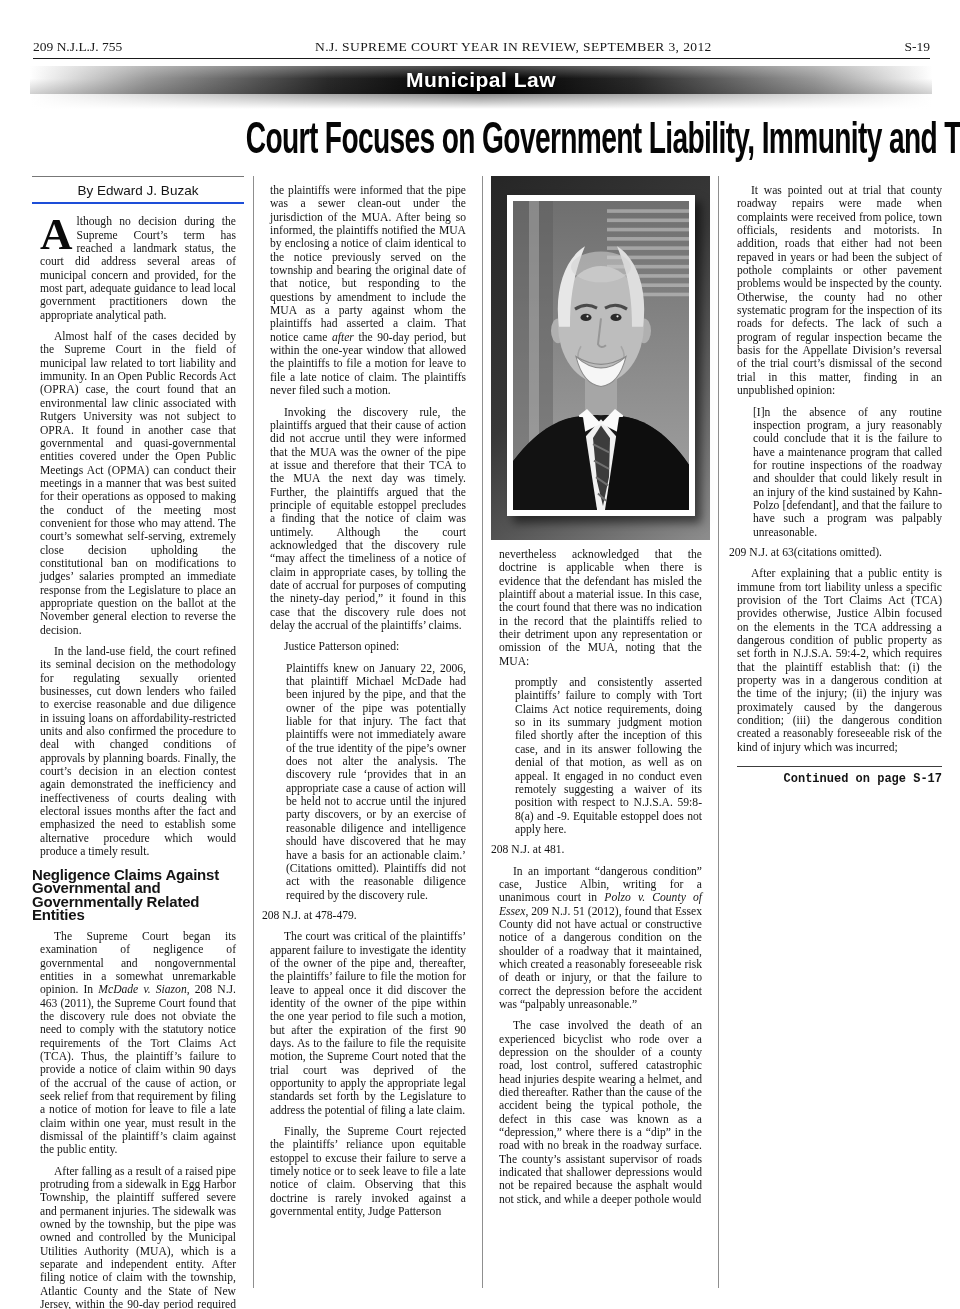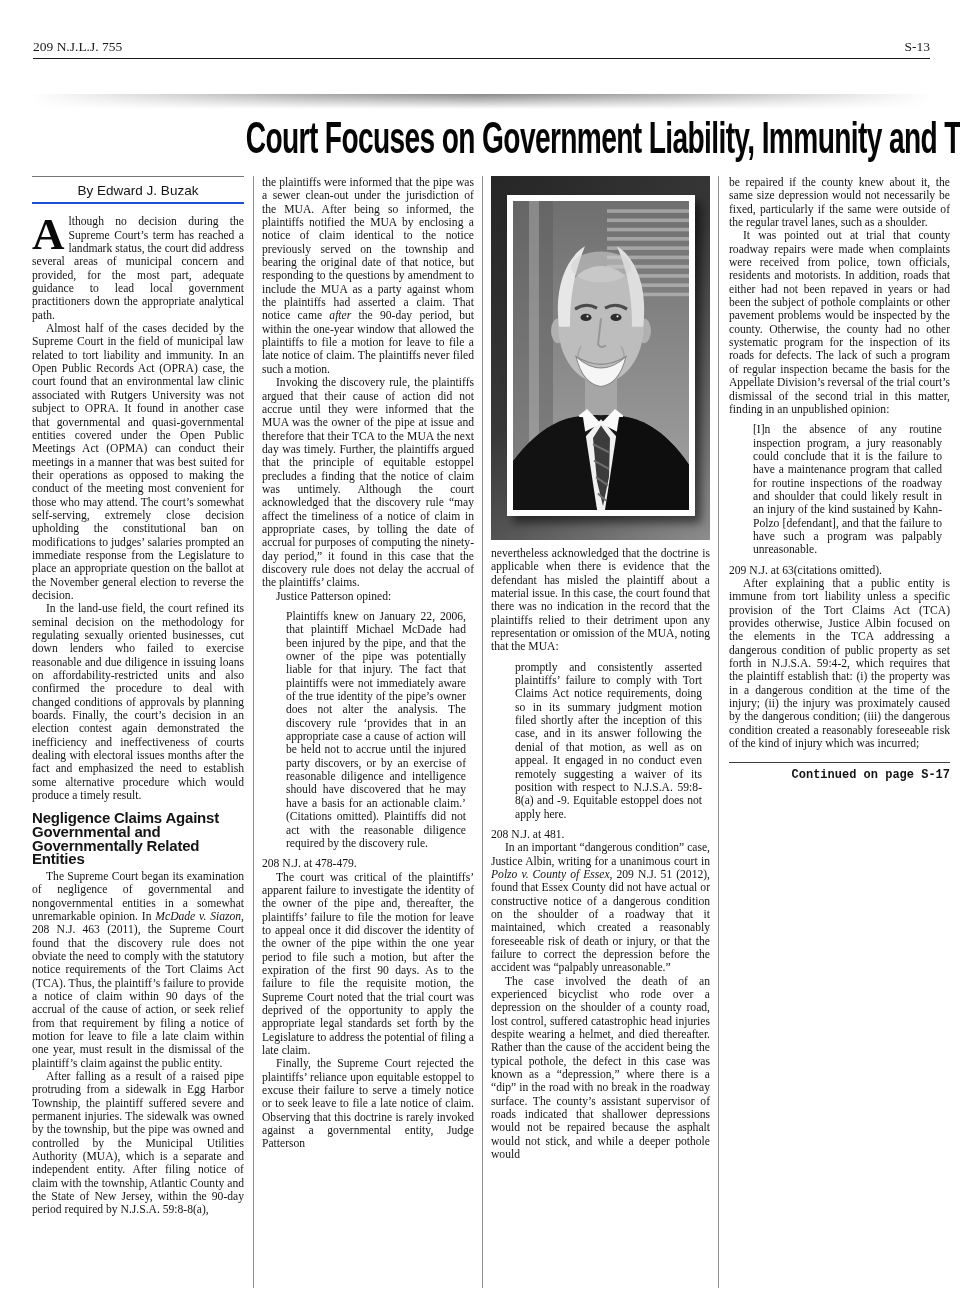--- a/index.html
+++ b/index.html
@@ -34,21 +34,21 @@
   
   .columns{position:absolute;left:32px;top:176px;width:918px;height:1122px;}
   .sep{position:absolute;top:0;bottom:10px;width:1px;background:#8f8f8f;}
   .sep-1{left:221px}.sep-2{left:450px}.sep-3{left:686px}
   .col{position:absolute;top:0;font-size:11.6px;line-height:13.35px;text-align:justify;}
   .col-1{left:0;width:212px;}
   .col-2{left:230px;width:212px;}
   .col-3{left:459px;width:219px;}
   .col-4{left:697px;width:221px;}
 
-  .col-text p{margin:0;}
+  .col-text p{margin:8px;}
   p.paragraph{text-indent:14px;}
   p.paragraph-cont{text-indent:0;}
   p.quote{margin:7px 0 7px 24px;padding-right:8px;}
   p.citation{margin:6px 0 0 0;text-indent:0;}
   p.subhead{font-family:"Liberation Sans",sans-serif;font-weight:bold;font-size:15px;
             line-height:13.6px;text-align:left;text-indent:0;margin:9px 0 4px 0;letter-spacing:-.2px;}
   p.continued{border-top:1.6px solid #3c3c3c;margin-top:12px;padding-top:6px;text-align:right;
             text-indent:0;font-family:Liberation Mono, monospace;font-weight:bold;font-size:12px;}
   .dropcap{float:left;font-weight:bold;font-size:45px;line-height:35px;padding:2px 4px 0 0;color:#0a0a0a;}
 
@@ -70,24 +70,28 @@
            font-family:"Liberation Sans",sans-serif;font-style:italic;font-weight:bold;
            font-size:14.6px;line-height:17.6px;color:#1c1c1c;text-align:left;}
 </style>
 </head>
 <body>
 
 <div class="page">
 
   <div class="masthead">
     <span class="m-left">209 N.J.L.J. 755</span>
-    <span class="m-right">S-13</span>
+    <span class="m-center">N.J. SUPREME COURT YEAR IN REVIEW, SEPTEMBER 3, 2012</span>
+    <span class="m-right">S-19</span>
   </div>
   <div class="masthead-rule"></div>
 
+  <div class="banner">
+    <span class="banner-label">Municipal Law</span>
+  </div>
   <div class="banner-reflection"></div>
 
   <div class="headline">
     <span class="headline-inner">Court Focuses on Government Liability, Immunity and Transparency</span>
   </div>
 
   <div class="columns">
     <div class="sep sep-1"></div>
     <div class="sep sep-2"></div>
     <div class="sep sep-3"></div>
@@ -181,21 +185,20 @@
           <p class="paragraph paragraph-cont">nevertheless acknowledged that the doctrine is applicable when there is evidence that the defendant has misled the plaintiff about a material issue. In this case, the court found that there was no indication in the record that the plaintiffs relied to their detriment upon any representation or omission of the MUA, noting that the MUA:</p>
           <p class="quote">promptly and consistently asserted plaintiffs’ failure to comply with Tort Claims Act notice requirements, doing so in its summary judgment motion filed shortly after the inception of this case, and in its answer following the denial of that motion, as well as on appeal. It engaged in no conduct even remotely suggesting a waiver of its position with respect to N.J.S.A. 59:8-8(a) and -9. Equitable estoppel does not apply here.</p>
           <p class="citation">208 N.J. at 481.</p>
           <p class="paragraph">In an important “dangerous condition” case, Justice Albin, writing for a unanimous court in <i>Polzo v. County of Essex</i>, 209 N.J. 51 (2012), found that Essex County did not have actual or constructive notice of a dangerous condition on the shoulder of a roadway that it maintained, which created a reasonably foreseeable risk of death or injury, or that the failure to correct the depression before the accident was “palpably unreasonable.”</p>
           <p class="paragraph">The case involved the death of an experienced bicyclist who rode over a depression on the shoulder of a county road, lost control, suffered catastrophic head injuries despite wearing a helmet, and died thereafter. Rather than the cause of the accident being the typical pothole, the defect in this case was known as a “depression,” where there is a “dip” in the road with no break in the roadway surface. The county’s assistant supervisor of roads indicated that shallower depressions would not be repaired because the asphalt would not stick, and while a deeper pothole would</p>
         </div>
     </div>
 
     <div class="col col-4">
       <div class="col-text">
-          <p class="paragraph paragraph-cont">be repaired if the county knew about it, the same size depression would not necessarily be fixed, particularly if the same were outside of the regular travel lanes, such as a shoulder.</p>
           <p class="paragraph">It was pointed out at trial that county roadway repairs were made when complaints were received from police, town officials, residents and motorists. In addition, roads that either had not been repaved in years or had been the subject of pothole complaints or other pavement problems would be inspected by the county. Otherwise, the county had no other systematic program for the inspection of its roads for defects. The lack of such a program of regular inspection became the basis for the Appellate Division’s reversal of the trial court’s dismissal of the second trial in this matter, finding in an unpublished opinion:</p>
           <p class="quote">[I]n the absence of any routine inspection program, a jury reasonably could conclude that it is the failure to have a maintenance program that called for routine inspections of the roadway and shoulder that could likely result in an injury of the kind sustained by Kahn-Polzo [defendant], and that the failure to have such a program was palpably unreasonable.</p>
           <p class="citation">209 N.J. at 63(citations omitted).</p>
           <p class="paragraph">After explaining that a public entity is immune from tort liability unless a specific provision of the Tort Claims Act (TCA) provides otherwise, Justice Albin focused on the elements in the TCA addressing a dangerous condition of public property as set forth in N.J.S.A. 59:4-2, which requires that the plaintiff establish that: (i) the property was in a dangerous condition at the time of the injury; (ii) the injury was proximately caused by the dangerous condition; (iii) the dangerous condition created a reasonably foreseeable risk of the kind of injury which was incurred;</p>
           <p class="continued">Continued on page S-17</p>
         </div>
     </div>
   </div>
 
 </div>

